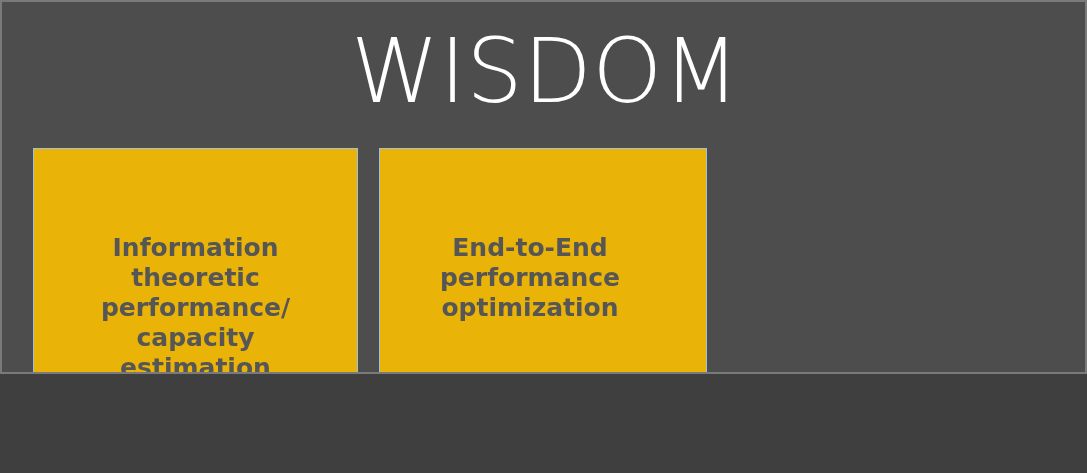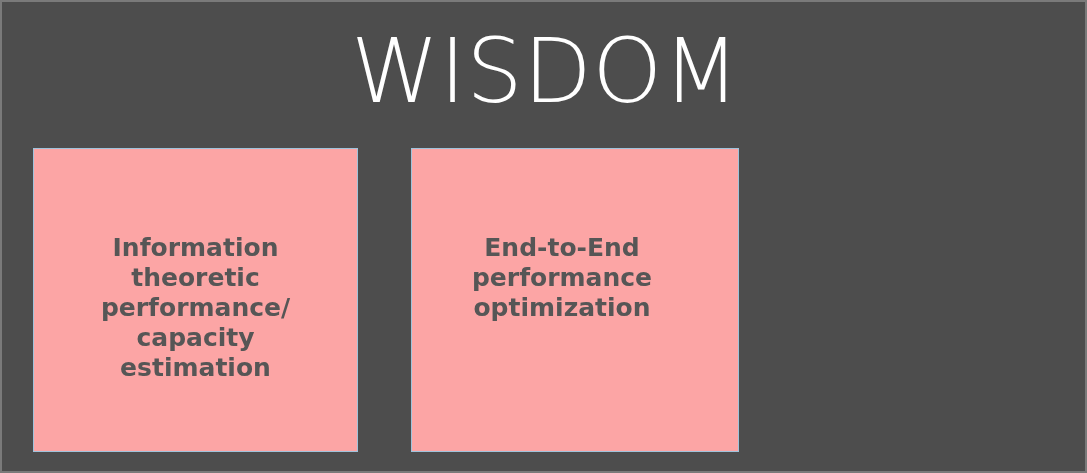--- a/index.html
+++ b/index.html
@@ -7,21 +7,21 @@
     padding: 0;
     background: #3f3f3f;
   }
   body {
     font-family: "Liberation Sans", sans-serif;
   }
 
   .slide {
     position: relative;
     width: 1087px;
-    height: 473px;
+    height: 374px;
     background: #4d4d4d;
     box-sizing: border-box;
     border: 2px solid #7a7a7a;
     overflow: hidden;
   }
 
   
   .slide-title {
     position: absolute;
     left: 0;
@@ -35,27 +35,27 @@
     line-height: 96px;
     letter-spacing: 0.5px;
     white-space: nowrap;
   }
 
   
   .box {
     position: absolute;
     top: 146px;
     height: 304px;
-    background: #fca5a5;
+    background: #eab308;
     border: 1px solid #9fc3dc;
     box-sizing: border-box;
   }
 
   #box-1 { left: 31px;  width: 325px; }
-  #box-2 { left: 377px; width: 328px; margin-left: 32px; }
+  #box-2 { left: 377px; width: 328px; }
   #box-3 { left: 728px; width: 320px; }
 
   .box-text {
     position: absolute;
     color: #565656;
     font-family: "DejaVu Sans", sans-serif;
     font-weight: bold;
     font-size: 25px;
     line-height: 30px;
     text-align: center;

